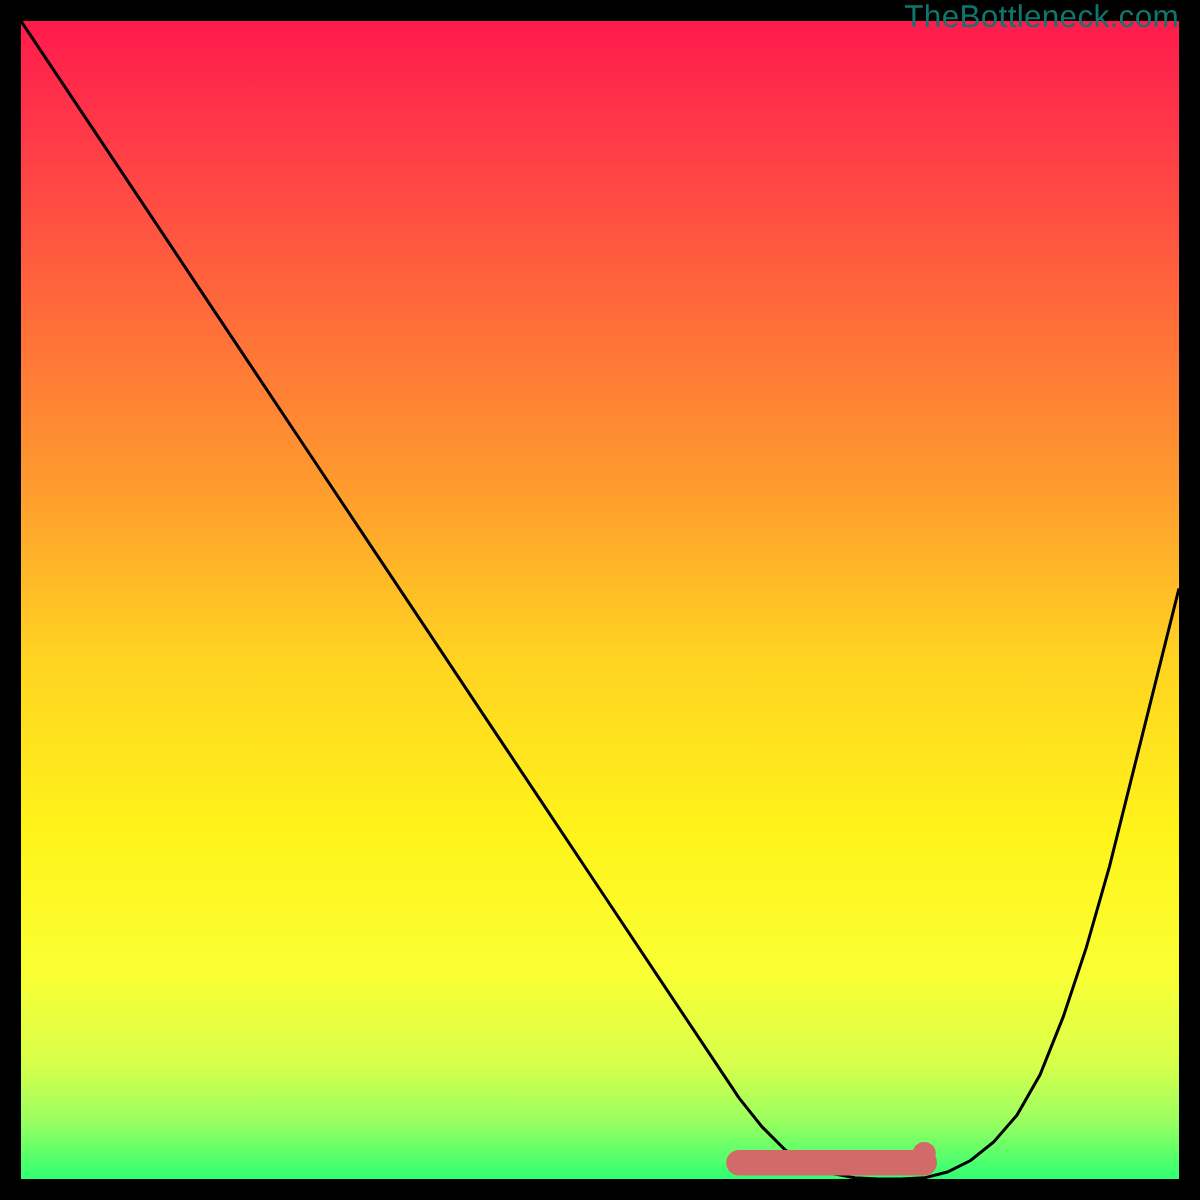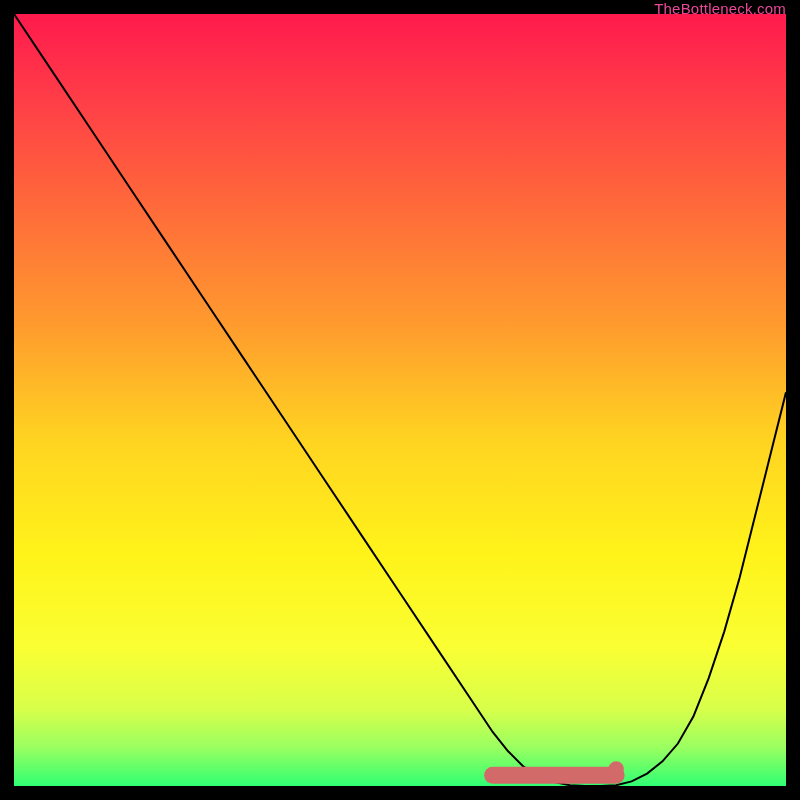--- a/index.html
+++ b/index.html
@@ -23,23 +23,23 @@
     position: absolute;
     left: 14px;
     top: 14px;
     width: 772px;
     height: 772px;
   }
   .watermark {
     position: absolute;
     top: 0px;
     right: 14px;
-    font-size: 15px;
+    font-size: 21px;
     font-weight: 500;
-    color: #ec4899;
+    color: #0f766e;
     letter-spacing: 0.2px;
   }
 </style>
 </head>
 <body>
 
 <div class="frame"></div>
 
 <svg class="plot" viewBox="0 0 772 772" preserveAspectRatio="none">
   <defs>

